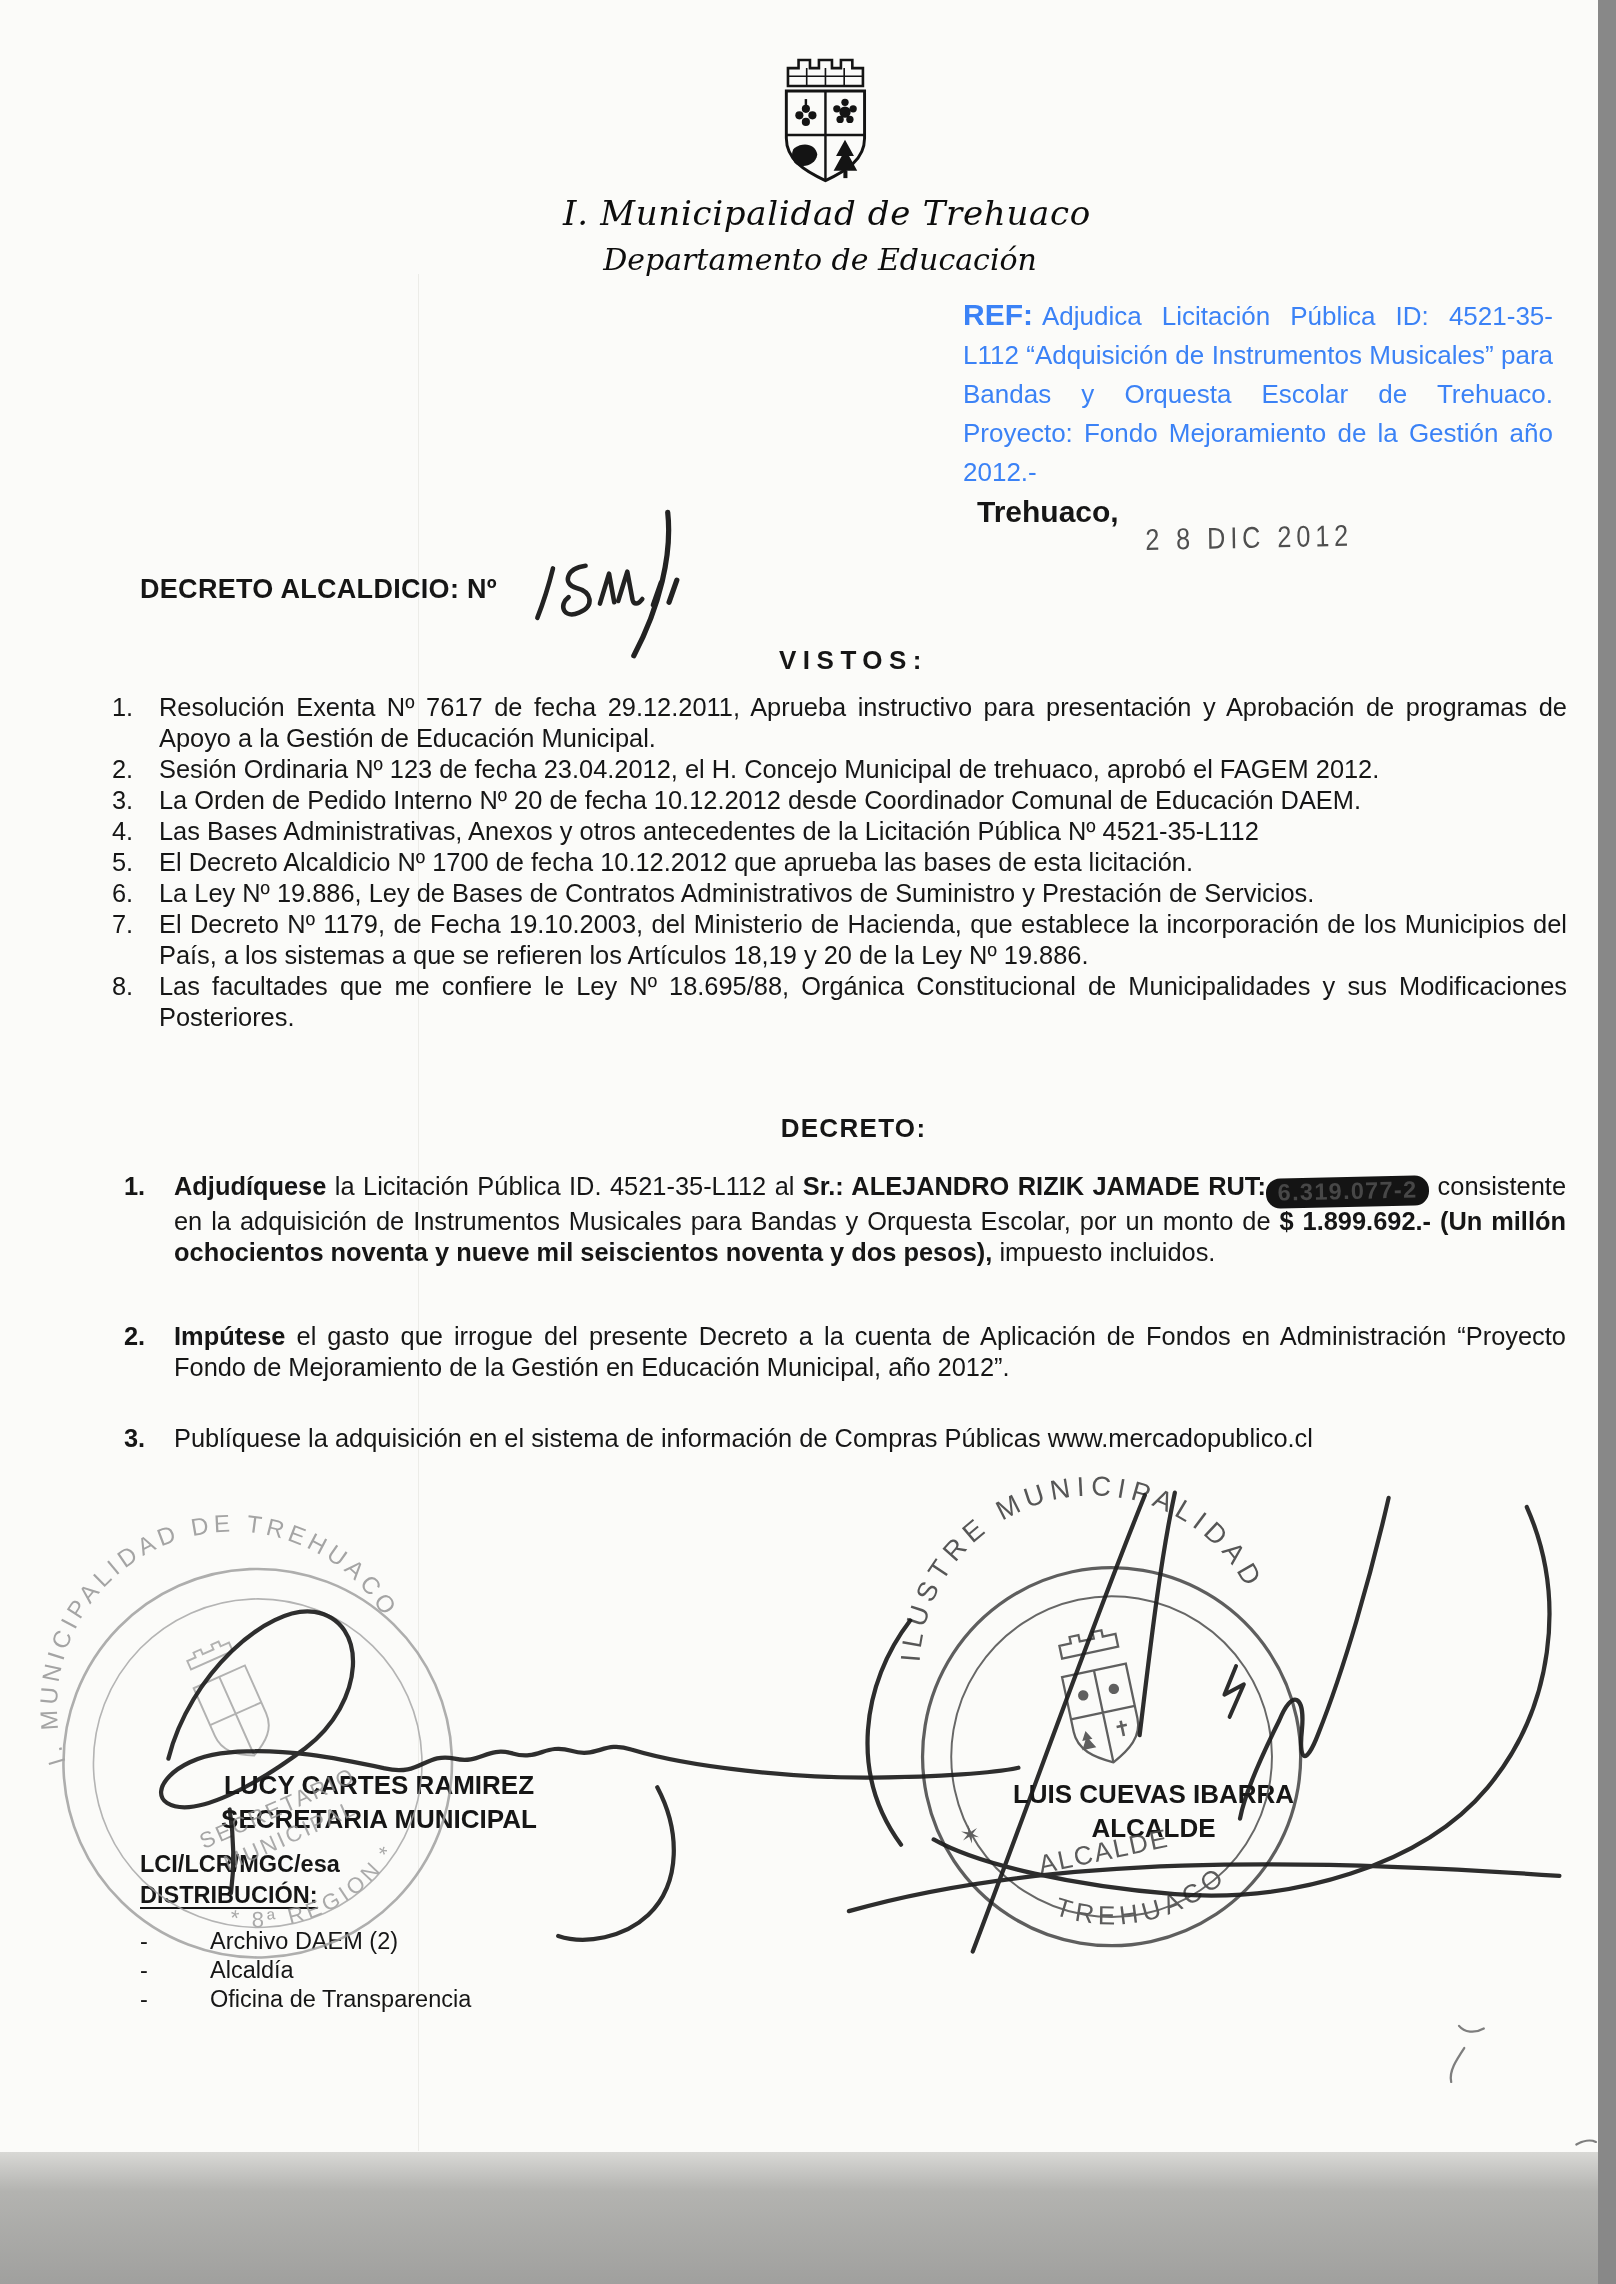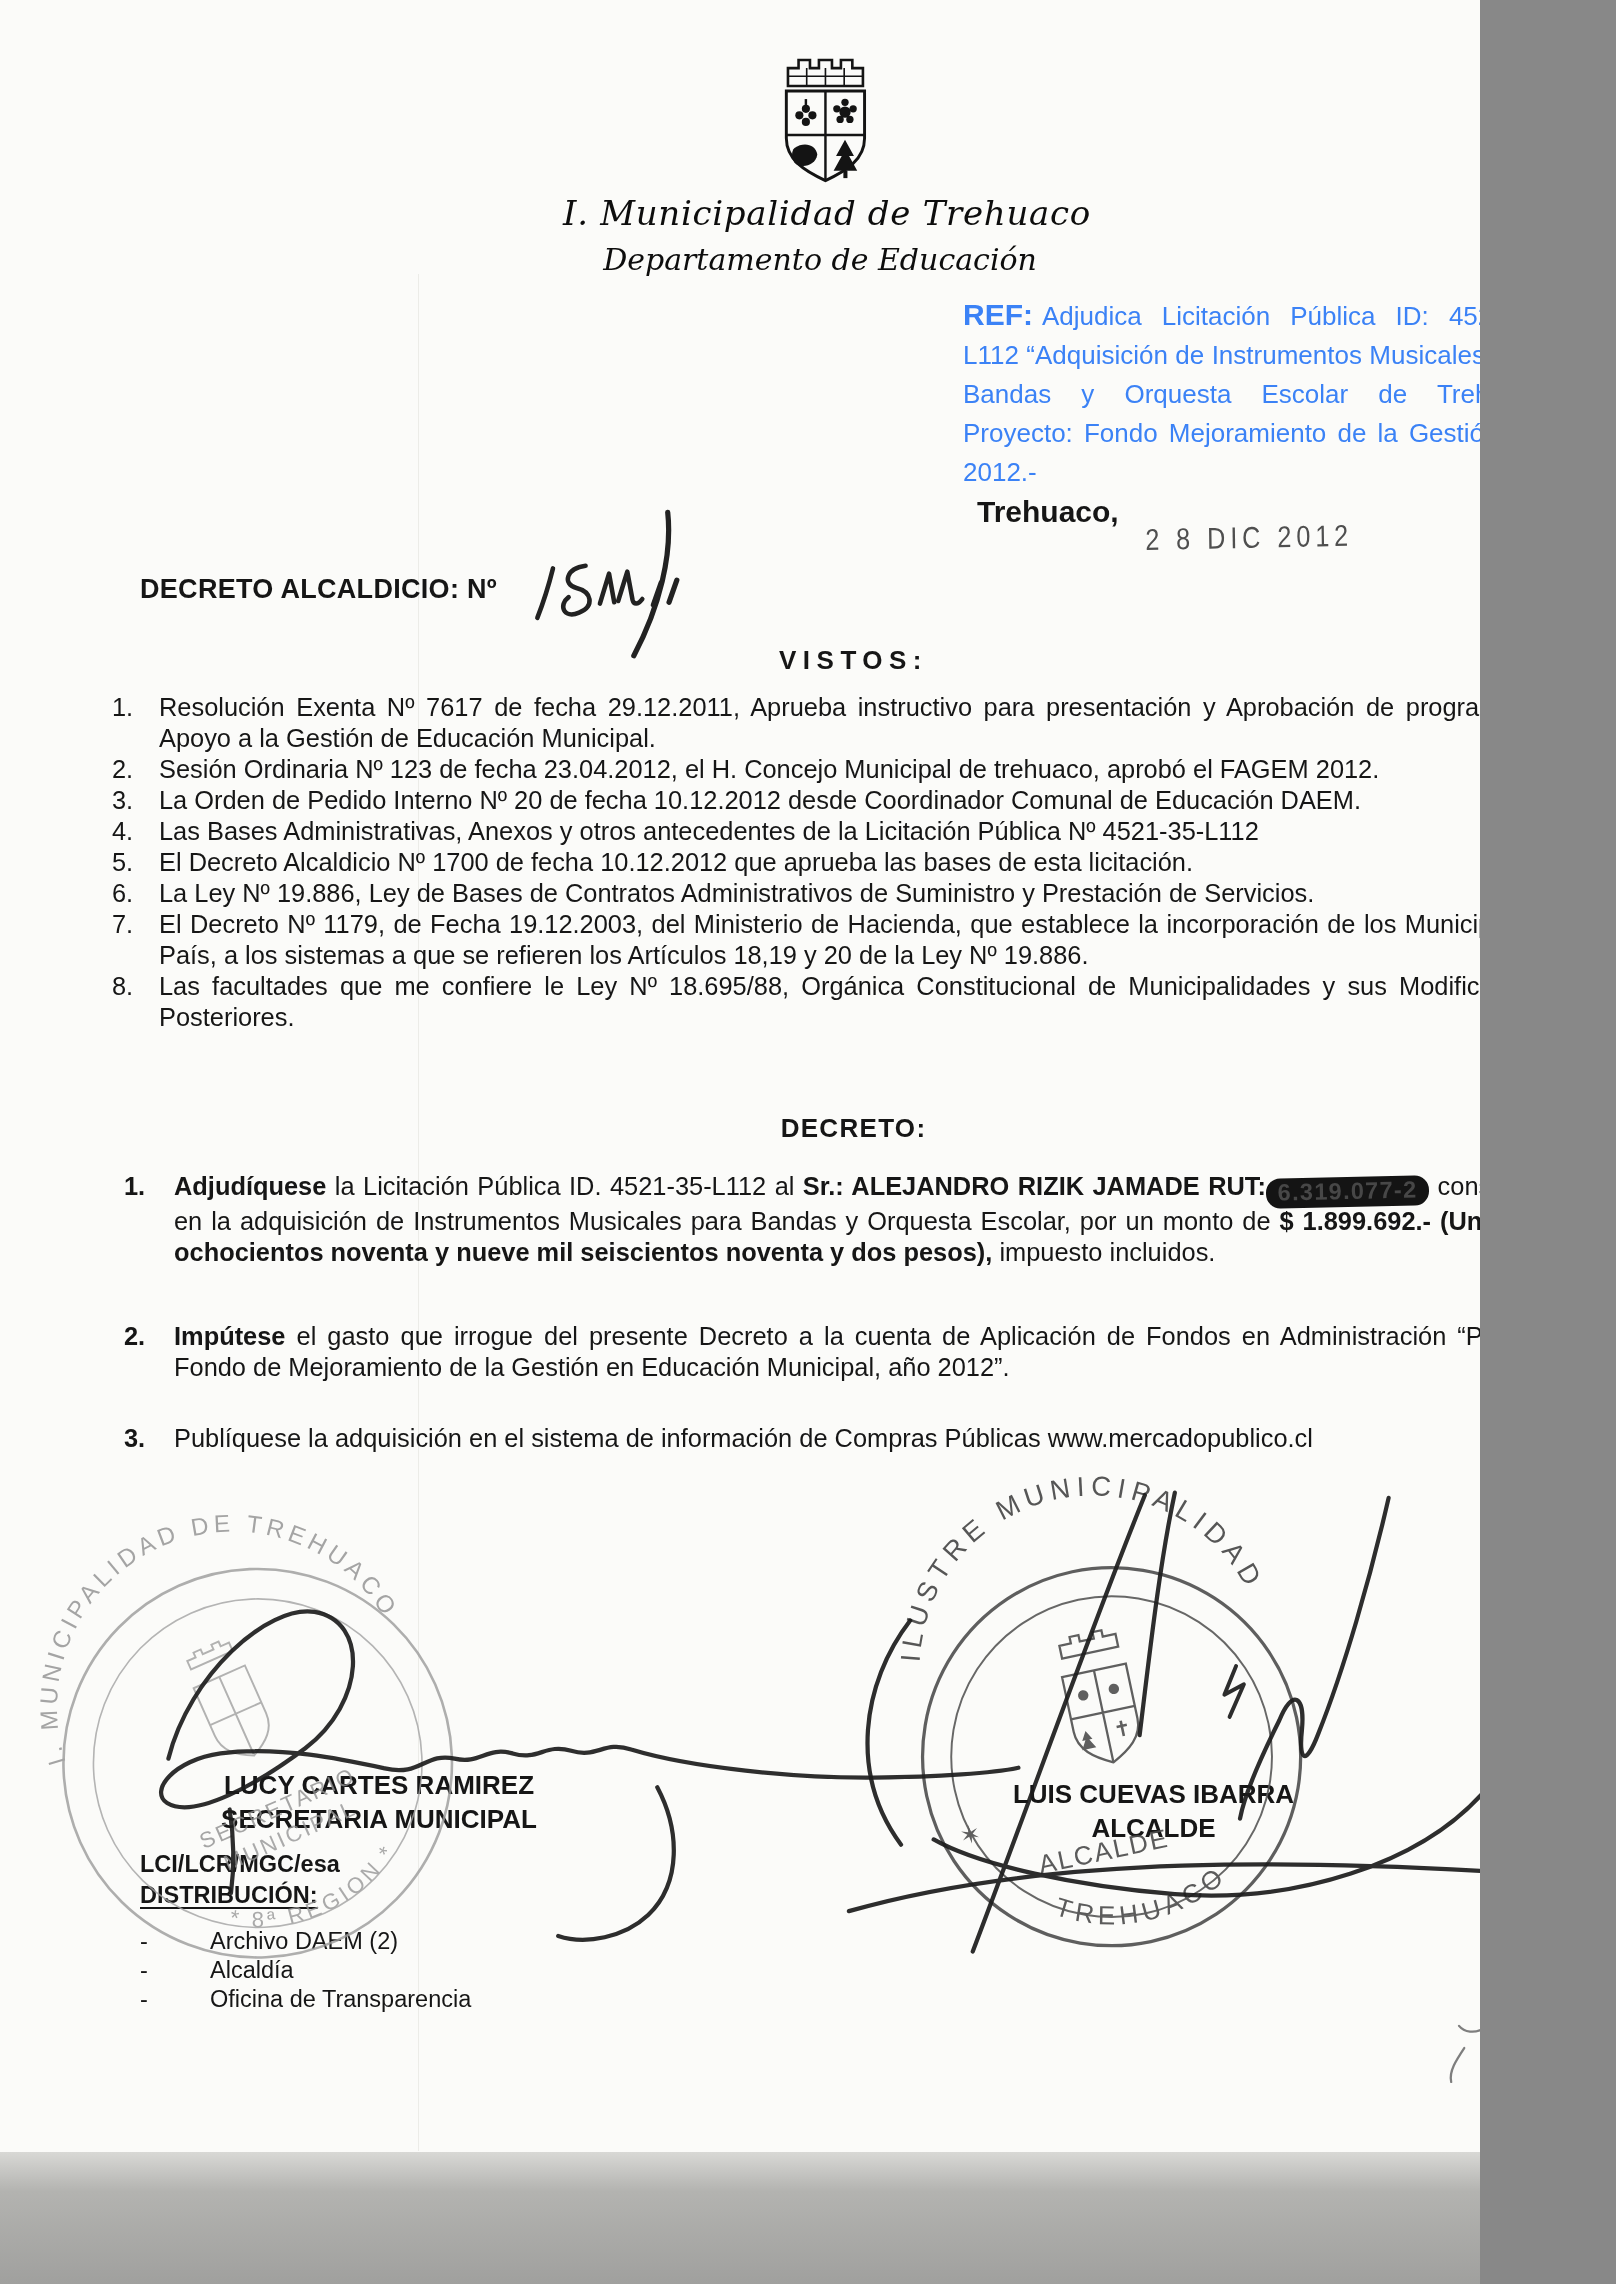--- a/index.html
+++ b/index.html
@@ -1,18 +1,18 @@
 <!DOCTYPE html>
 <html style="font-size:10.4px"><head>
 <meta charset="utf-8">
 <style>
   html,body{margin:0;padding:0;background:#888;}
   .page{
     position:relative;
-    width:1480px;height:2284px;
+    width:1598px;height:2284px;
     background:#fbfbf9;
     overflow:hidden;
     font-family:"Liberation Sans", sans-serif;
     color:#161616;
   }
   .abs{position:absolute;}
   .fold-line{width:1.3px;background:#e8e8e4;opacity:.8;}
   .scan-band{left:0;width:1617px;background:linear-gradient(180deg,#d8d8d5 0%,#b3b3b0 30%,#a0a09e 100%);}
   
   .lh-script{font-family:"DejaVu Serif", serif;font-style:italic;color:#0d0d0d;white-space:nowrap;transform:translateX(-50%);}
@@ -93,21 +93,21 @@
     <div class="row">
         <span class="num">5.</span>
         <span class="txt">El Decreto Alcaldicio Nº 1700 de fecha 10.12.2012 que aprueba las bases de esta licitación.</span>
       </div>
     <div class="row">
         <span class="num">6.</span>
         <span class="txt">La Ley Nº 19.886, Ley de Bases de Contratos Administrativos de Suministro y Prestación de Servicios.</span>
       </div>
     <div class="row">
         <span class="num">7.</span>
-        <span class="txt">El Decreto Nº 1179, de Fecha 19.12.2003, del Ministerio de Hacienda, que establece la incorporación de los Municipios del País, a los sistemas a que se refieren los Artículos 18,19 y 20 de la Ley Nº 19.886.</span>
+        <span class="txt">El Decreto Nº 1179, de Fecha 19.10.2003, del Ministerio de Hacienda, que establece la incorporación de los Municipios del País, a los sistemas a que se refieren los Artículos 18,19 y 20 de la Ley Nº 19.886.</span>
       </div>
     <div class="row">
         <span class="num">8.</span>
         <span class="txt">Las facultades que me confiere le Ley Nº 18.695/88, Orgánica Constitucional de Municipalidades y sus Modificaciones Posteriores.</span>
       </div>
   </div>
 
   <div class="abs section-title decreto-title" style="top:1113px;">DECRETO:</div>
 
   <div class="abs list" style="left:124px;top:1171px;width:1442px;">

